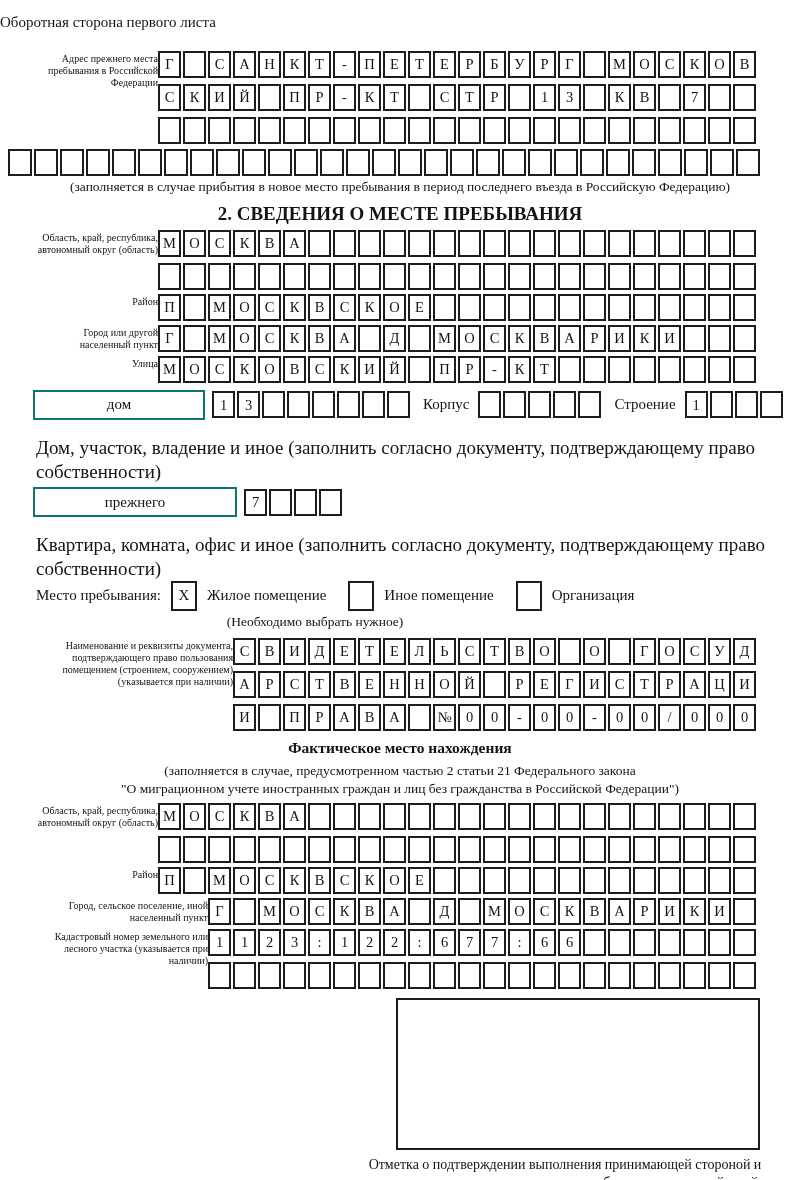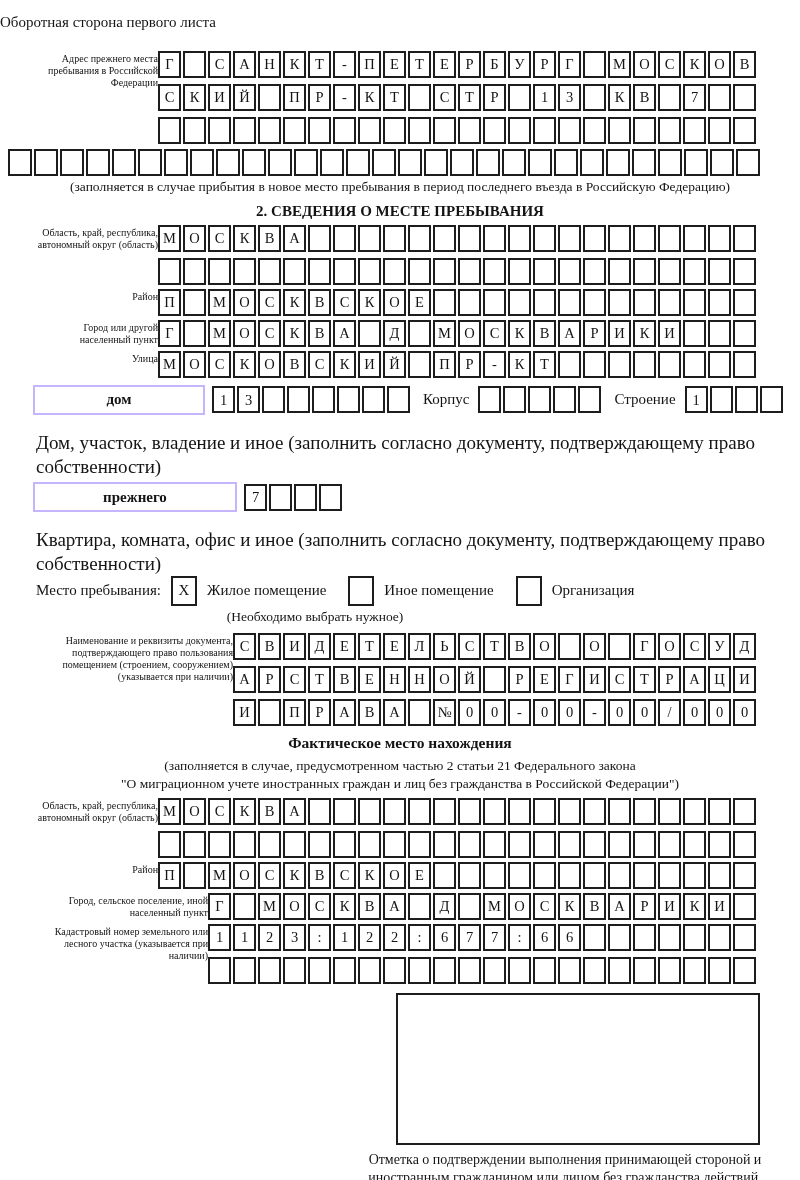--- a/index.html
+++ b/index.html
@@ -19,27 +19,27 @@
   .cbox{
     width:19px;height:23px;flex:none;background:#fff;
     border:2px solid #1d1d1d;
     display:flex;align-items:center;justify-content:center;
     font-size:14.5px;line-height:1;
   }
   .wide .cbox{width:20px;}
   .fullrow{padding:0 8px;margin-top:5px;}
   .note{font-size:13.5px;text-align:center;margin-top:3px;line-height:1.25;}
   .note-left{font-size:19px;margin-top:16px;padding-left:36px;line-height:1.25;}
-  .sect-title{font-weight:bold;text-align:center;font-size:15px;margin-top:7px;}
+  .sect-title{font-weight:bold;text-align:center;font-size:19px;margin-top:7px;}
   .sub-title{font-weight:bold;text-align:center;font-size:15.5px;margin-top:8px;}
   
   .inline-line{display:flex;align-items:center;padding-left:33px;font-size:15px;column-gap:7px;}
   .rect-label{
-    border:2px solid #c4b5fd;height:26px;flex:none;
-    display:flex;align-items:center;justify-content:center;font-size:15px;font-weight:bold;
+    border:2px solid #0f766e;height:26px;flex:none;
+    display:flex;align-items:center;justify-content:center;font-size:15px;
   }
   .rect-dom{width:168px;}
   .rect-kv{width:200px;}
   .mini-label{margin:0 2px 0 6px;}
   
   .mesto{display:flex;align-items:center;padding-left:36px;font-size:15px;}
   .cb{
     width:22px;height:26px;flex:none;border:2px solid #1d1d1d;
     display:flex;align-items:center;justify-content:center;font-size:15px;
   }

